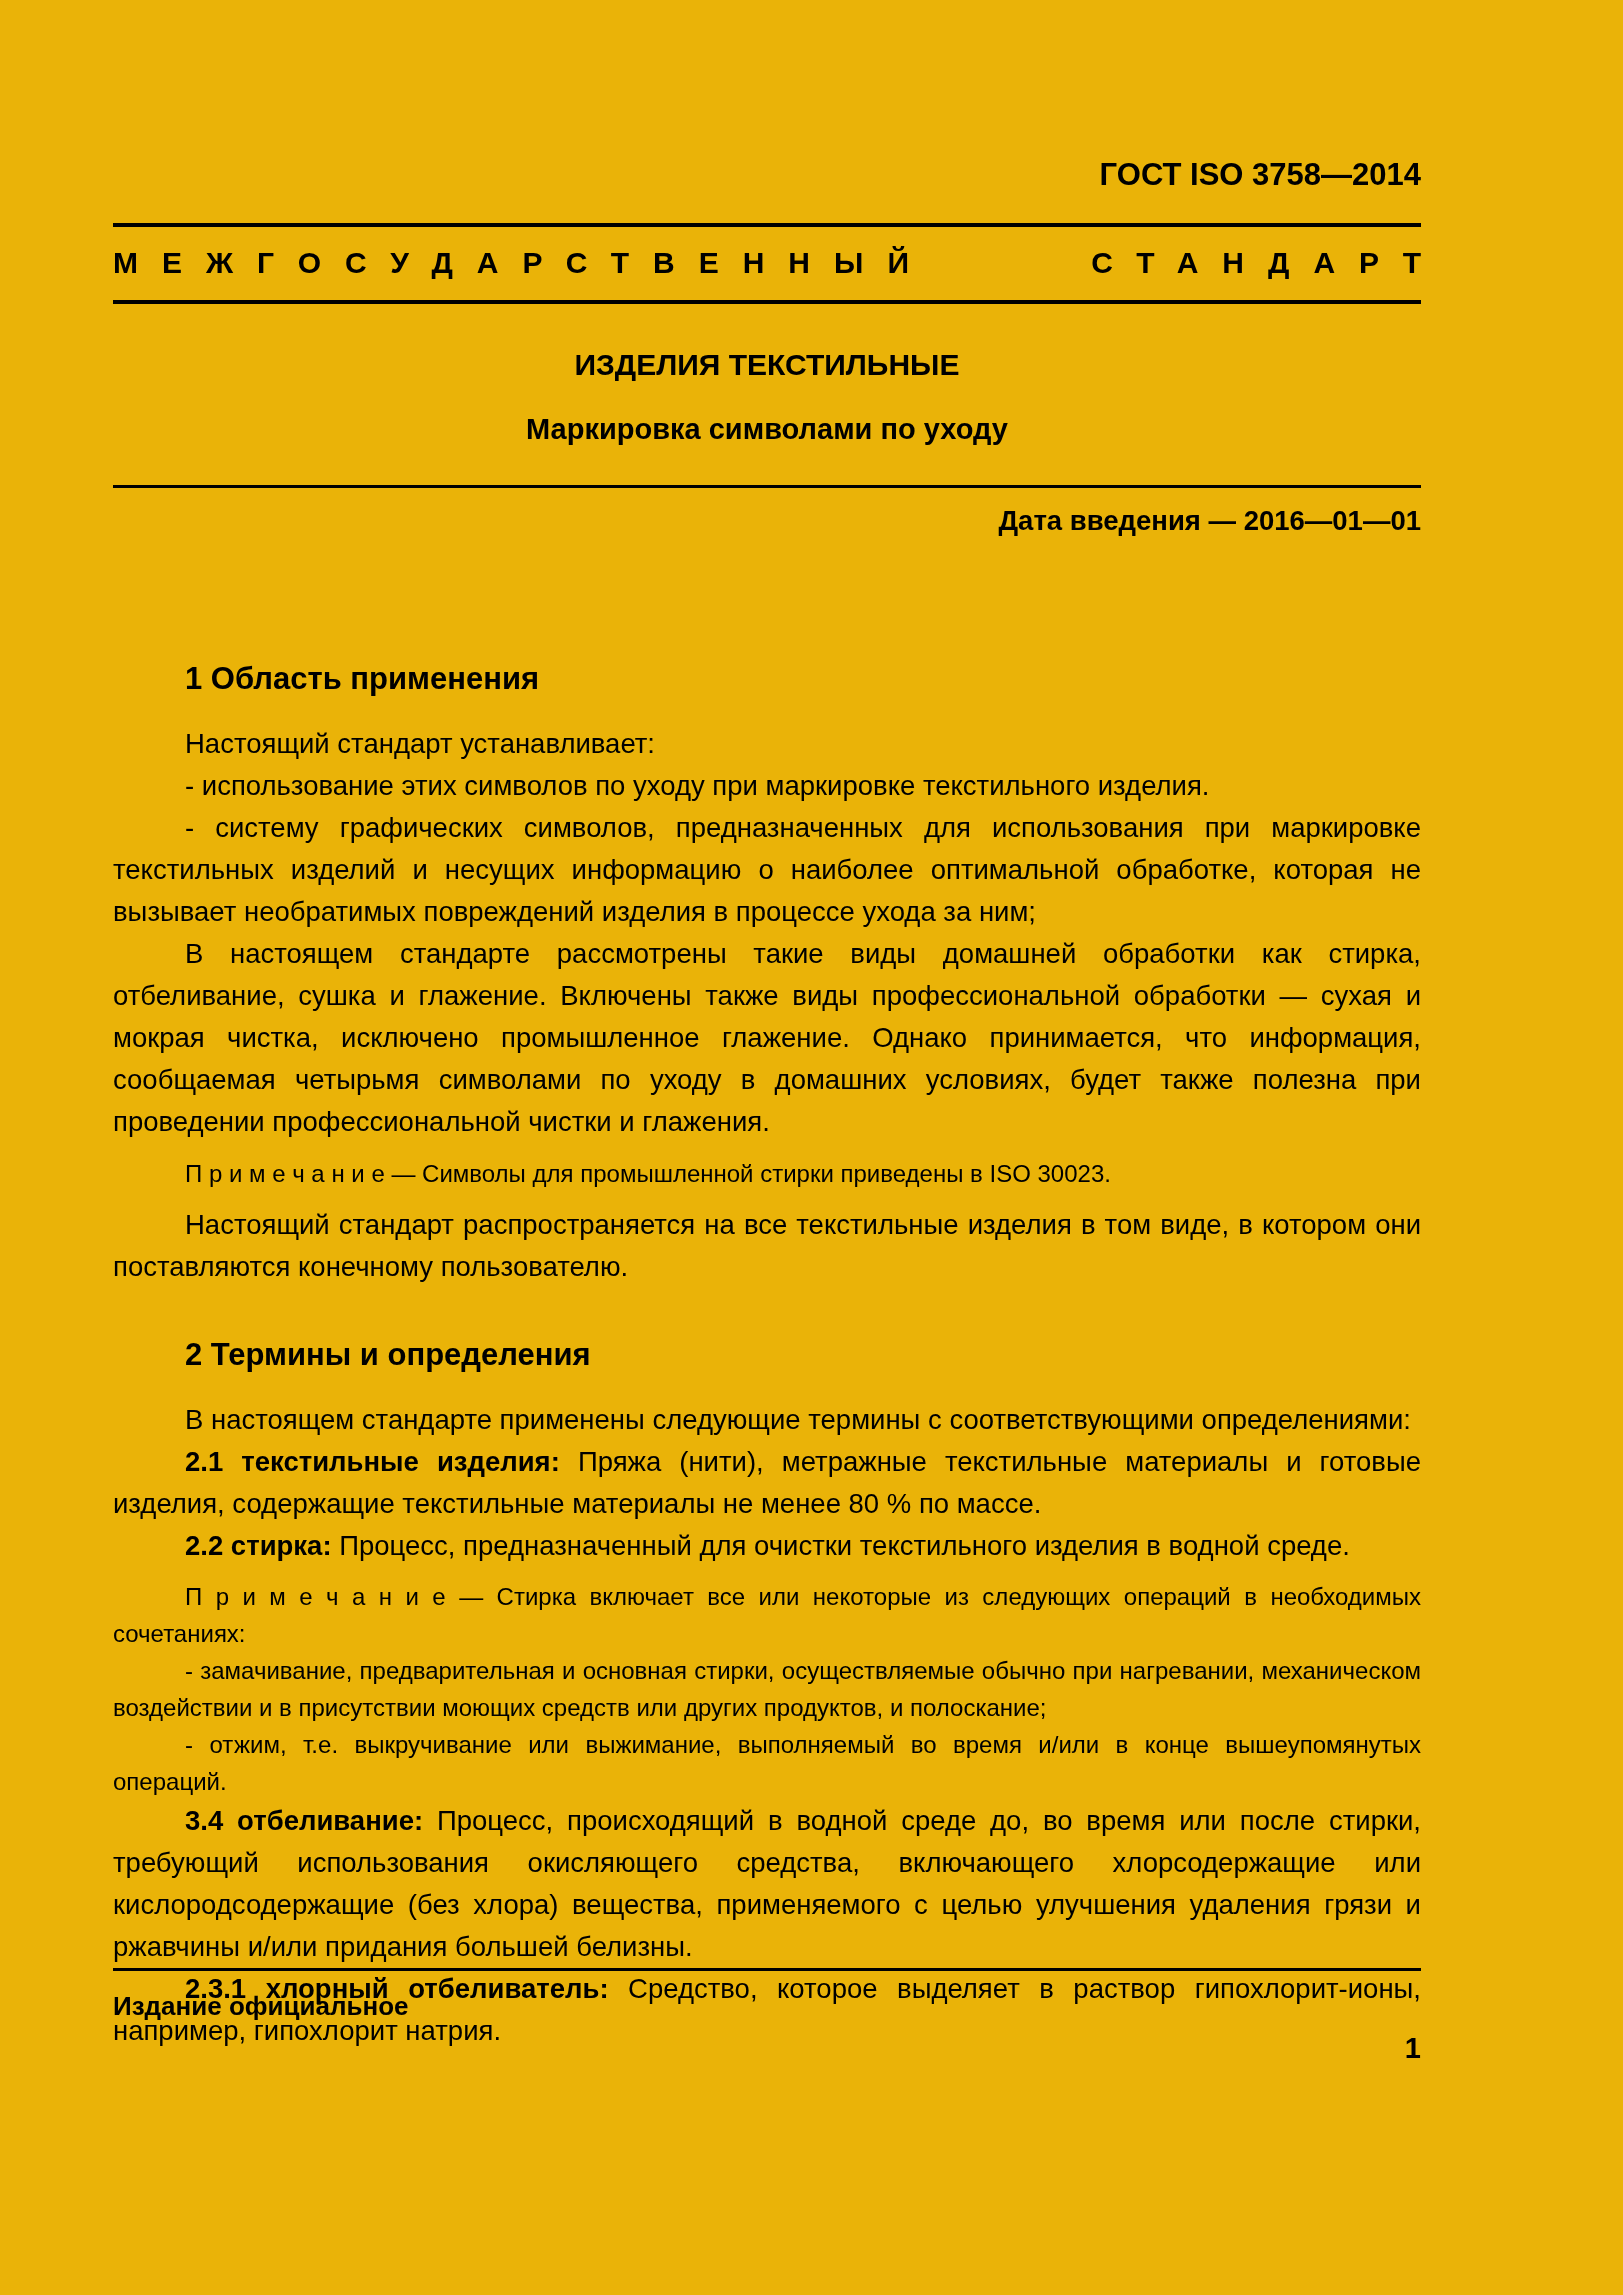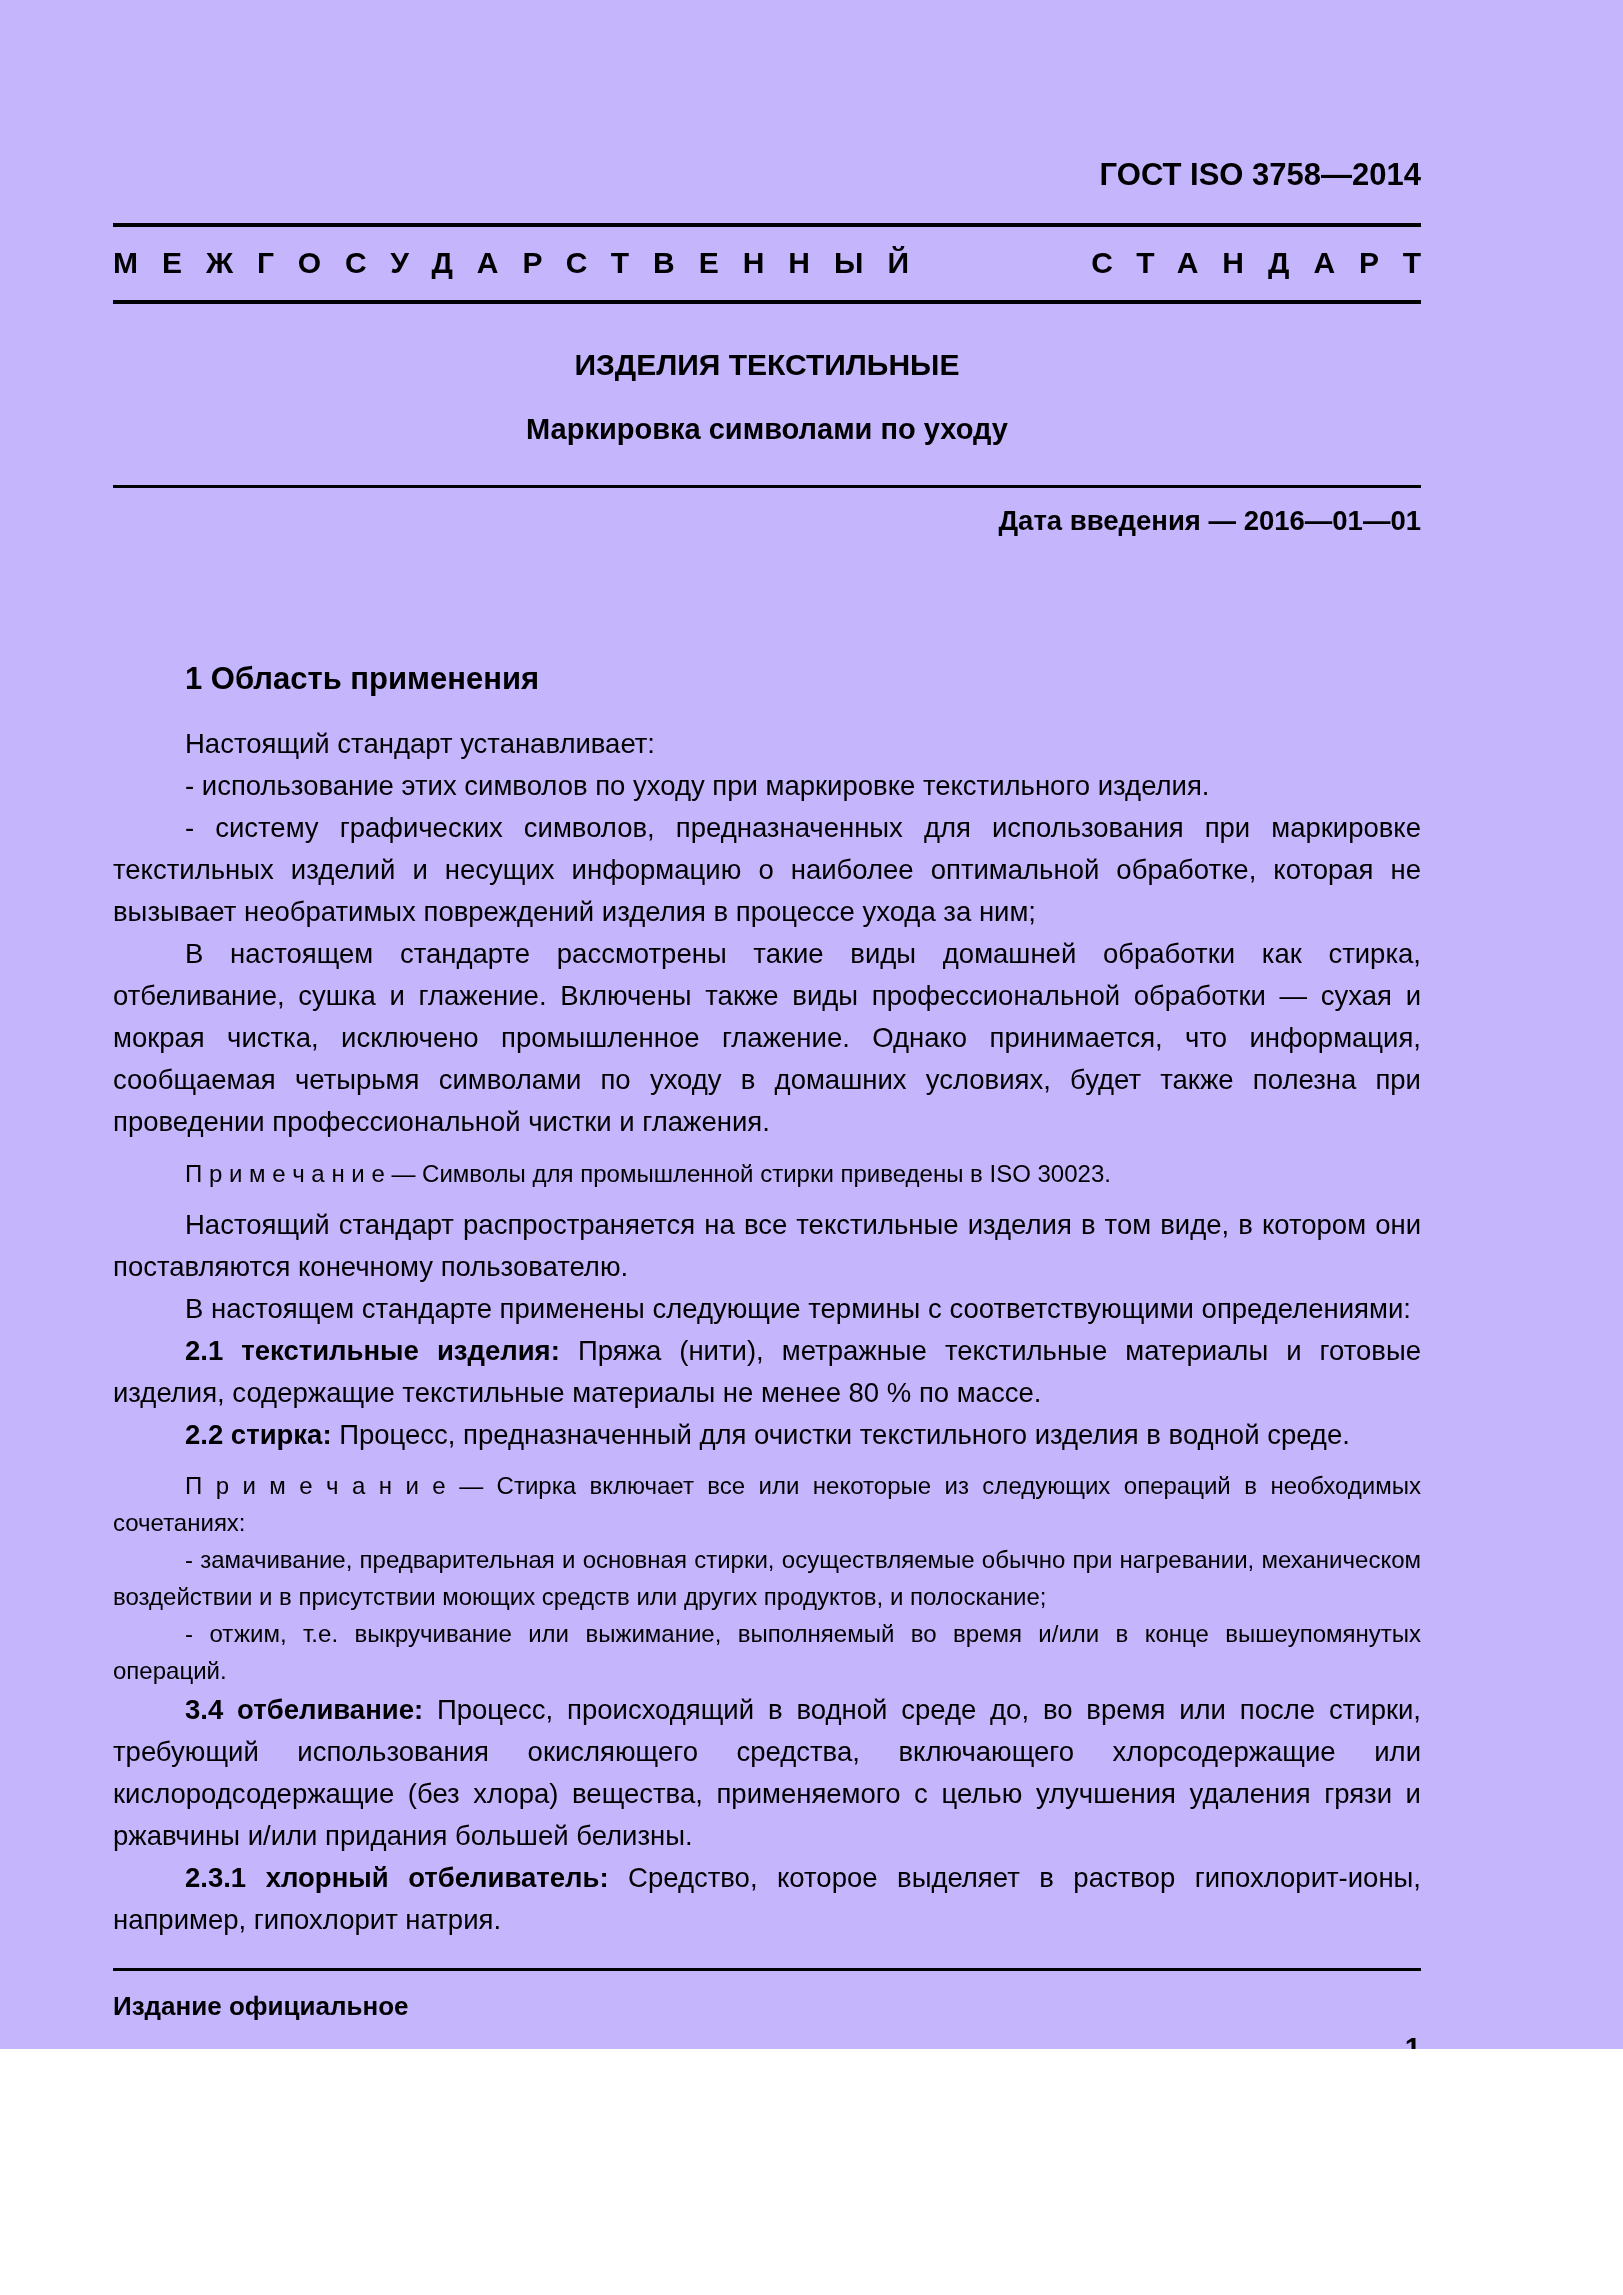--- a/index.html
+++ b/index.html
@@ -3,22 +3,22 @@
 <meta charset="utf-8">
 <style>
   html, body {
     margin: 0;
     padding: 0;
     background: #ffffff;
   }
   .page {
     position: relative;
     width: 1623px;
-    height: 2049px;
-    background: #c4b5fd;
+    height: 2295px;
+    background: #eab308;
     color: #000000;
     font-family: "Liberation Sans", sans-serif;
     overflow: hidden;
   }
   .content {
     position: absolute;
     left: 113px;
     top: 0;
     width: 1308px;
   }
@@ -148,20 +148,21 @@
 
     <p class="body">Настоящий стандарт устанавливает:</p>
     <p class="body">- использование этих символов по уходу при маркировке текстильного изделия.</p>
     <p class="body">- систему графических символов, предназначенных для использования при маркировке текстильных изделий и несущих информацию о наиболее оптимальной обработке, которая не вызывает необратимых повреждений изделия в процессе ухода за ним;</p>
     <p class="body">В настоящем стандарте рассмотрены такие виды домашней обработки как стирка, отбеливание, сушка и глажение. Включены также виды профессиональной обработки — сухая и мокрая чистка, исключено промышленное глажение. Однако принимается, что информация, сообщаемая четырьмя символами по уходу в домашних условиях, будет также полезна при проведении профессиональной чистки и глажения.</p>
 
     <p class="note">П р и м е ч а н и е — Символы для промышленной стирки приведены в ISO 30023.</p>
 
     <p class="body">Настоящий стандарт распространяется на все текстильные изделия в том виде, в котором они поставляются конечному пользователю.</p>
 
+    <h2 class="section-heading second">2 Термины и определения</h2>
 
     <p class="body">В настоящем стандарте применены следующие термины с соответствующими определениями:</p>
 
     <p class="body"><span class="lead">2.1 текстильные изделия:</span><span> Пряжа (нити), метражные текстильные материалы и готовые изделия, содержащие текстильные материалы не менее 80 % по массе.</span></p>
 
     <p class="body"><span class="lead">2.2 стирка:</span><span> Процесс, предназначенный для очистки текстильного изделия в водной среде.</span></p>
 
     <p class="note first-of-group">П р и м е ч а н и е  — Стирка включает все или некоторые из следующих операций в необходимых сочетаниях:</p>
     <p class="note tight">- замачивание, предварительная и основная стирки, осуществляемые обычно при нагревании, механическом воздействии и в присутствии моющих средств или других продуктов, и полоскание;</p>
     <p class="note tight">- отжим, т.е. выкручивание или выжимание, выполняемый во время и/или в конце вышеупомянутых операций.</p>

